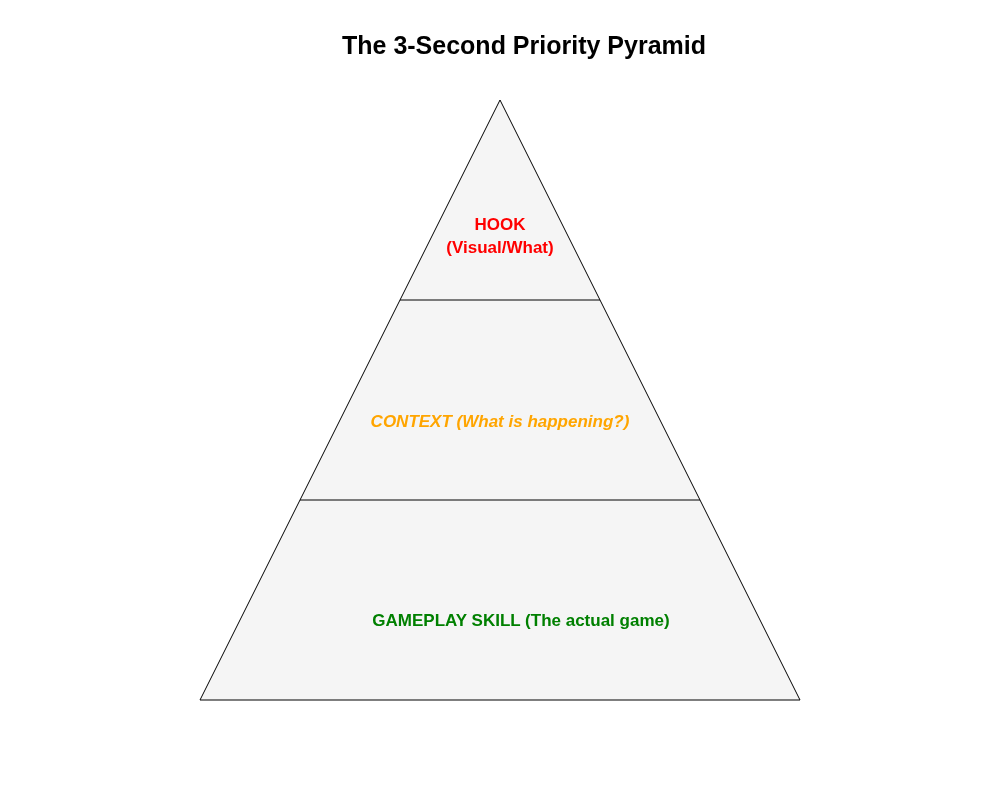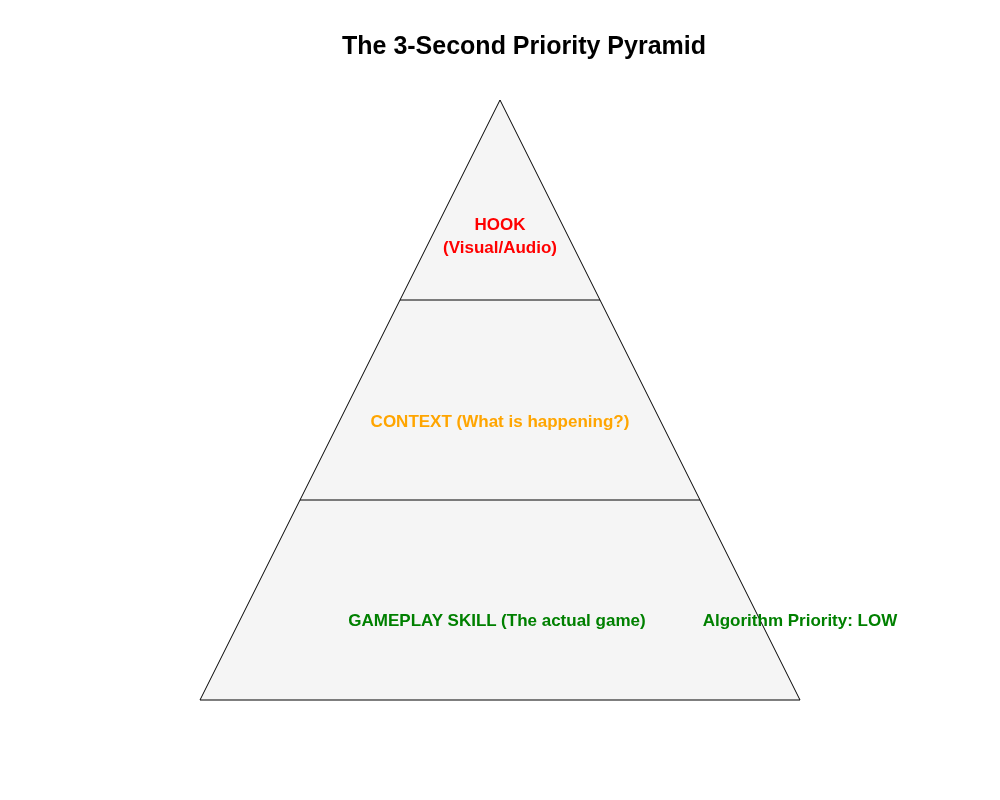--- a/index.html
+++ b/index.html
@@ -31,22 +31,22 @@
   .label {
     position: absolute;
     font-weight: bold;
     font-size: 17px;
     line-height: 23px;
     text-align: center;
     white-space: nowrap;
     transform: translateX(-50%);
   }
   .label-red    { color: #ff0000; }
-  .label-orange { color: #ffa500; }
-  .label-green  { color: #008000; }
+  .label-orange { color: #ffa500; font-style: italic; }
+  .label-green  { color: #008000; margin-left: 24px; }
   .hook-label     { left: 500px; top: 196px; margin-top: 17px; }
   .context-label  { left: 500px; top: 410px; }
   .gameplay-label { left: 497px; top: 609px; }
   .anno-high      { left: 801px; top: 209px; }
   .anno-low       { left: 800px; top: 609px; }
 </style>
 </head>
 <body>
 
 <div class="stage">
@@ -54,23 +54,22 @@
   <div class="figure-title">The 3-Second Priority Pyramid</div>
 
   <svg class="pyramid-svg" width="1000" height="800" viewBox="0 0 1000 800">
     <polygon points="500,100 800,700 200,700" stroke="#000000" stroke-width="1" fill="#f5f5f5"></polygon>
     <line x1="400" y1="300" x2="600" y2="300" stroke="#000000" stroke-width="1"></line>
     <line x1="300" y1="500" x2="700" y2="500" stroke="#000000" stroke-width="1"></line>
   </svg>
 
   <div class="label label-red hook-label">
     <span style="display:block">HOOK</span>
-    <span style="display:block">(Visual/Audio)</span>
+    <span style="display:block">(Visual/What)</span>
   </div>
 
   <div class="label label-orange context-label">CONTEXT (What is happening?)</div>
 
   <div class="label label-green gameplay-label">GAMEPLAY SKILL (The actual game)</div>
 
 
-  <div class="label label-green anno-low">Algorithm Priority: LOW</div>
 
 </div>
 
 </body></html>

